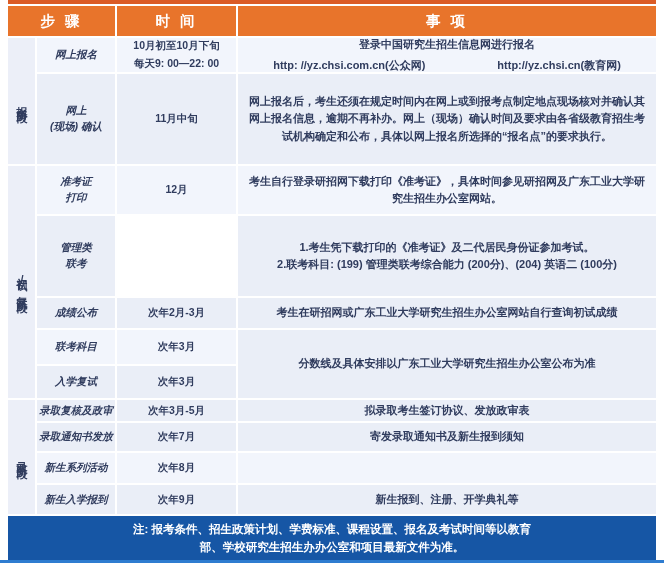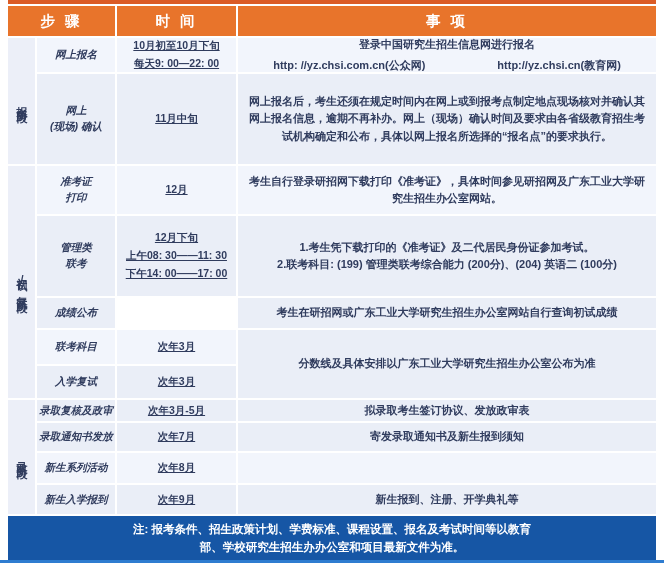--- a/index.html
+++ b/index.html
@@ -46,21 +46,21 @@
     background: #ECEFF8;
     display: flex; align-items: center; justify-content: center;
     writing-mode: vertical-rl;
     text-orientation: upright;
     font-size: 11px;
     font-weight: bold;
     letter-spacing: 2px;
   }
 
   .step { font-size: 10.5px; white-space: pre; line-height: 1.5; font-style: italic; }
-  .time { font-size: 10.5px; white-space: pre; line-height: 1.7; text-decoration: underline; }
+  .time { font-size: 10.5px; white-space: pre; line-height: 1.7; }
   .item { font-size: 11px; line-height: 1.55; padding: 0 10px; }
   .item .pre { white-space: pre-line; }
 
   .urls {
     display: flex; justify-content: center; gap: 72px;
     width: 100%; margin-top: 3px; font-size: 11px;
   }
 
   .footer {
     margin: 2px 8px 0 8px;
@@ -110,27 +110,25 @@
     <div class="cell time" style="grid-row:3;grid-column:3">11月中旬</div>
     <div class="cell item" style="grid-row:3;grid-column:4">网上报名后，考生还须在规定时间内在网上或到报考点制定地点现场核对并确认其网上报名信息，逾期不再补办。网上（现场）确认时间及要求由各省级教育招生考试机构确定和公布，具体以网上报名所选择的“报名点”的要求执行。</div>
 
     <div class="cell step lt" style="grid-row:4;grid-column:2">准考证
 打印</div>
     <div class="cell time lt" style="grid-row:4;grid-column:3">12月</div>
     <div class="cell item lt" style="grid-row:4;grid-column:4">考生自行登录研招网下载打印《准考证》，具体时间参见研招网及广东工业大学研究生招生办公室网站。</div>
 
     <div class="cell step" style="grid-row:5;grid-column:2">管理类
 联考</div>
-    <div class="cell time" style="grid-row:5;grid-column:3">12月下旬
-上午08: 30——11: 30
-下午14: 00——17: 00</div>
     <div class="cell item pre" style="grid-row:5;grid-column:4;white-space:pre-line">1.考生凭下载打印的《准考证》及二代居民身份证参加考试。
 2.联考科目: (199) 管理类联考综合能力 (200分)、(204) 英语二 (100分)</div>
 
     <div class="cell step" style="grid-row:6;grid-column:2">成绩公布</div>
+    <div class="cell time" style="grid-row:6;grid-column:3">次年2月-3月</div>
     <div class="cell item" style="grid-row:6;grid-column:4">考生在研招网或广东工业大学研究生招生办公室网站自行查询初试成绩</div>
 
     <div class="cell step lt" style="grid-row:7;grid-column:2">联考科目</div>
     <div class="cell time lt" style="grid-row:7;grid-column:3">次年3月</div>
 
     <div class="cell item" style="grid-row:7/9;grid-column:4">分数线及具体安排以广东工业大学研究生招生办公室公布为准</div>
 
     <div class="cell step" style="grid-row:8;grid-column:2">入学复试</div>
     <div class="cell time" style="grid-row:8;grid-column:3">次年3月</div>
 

